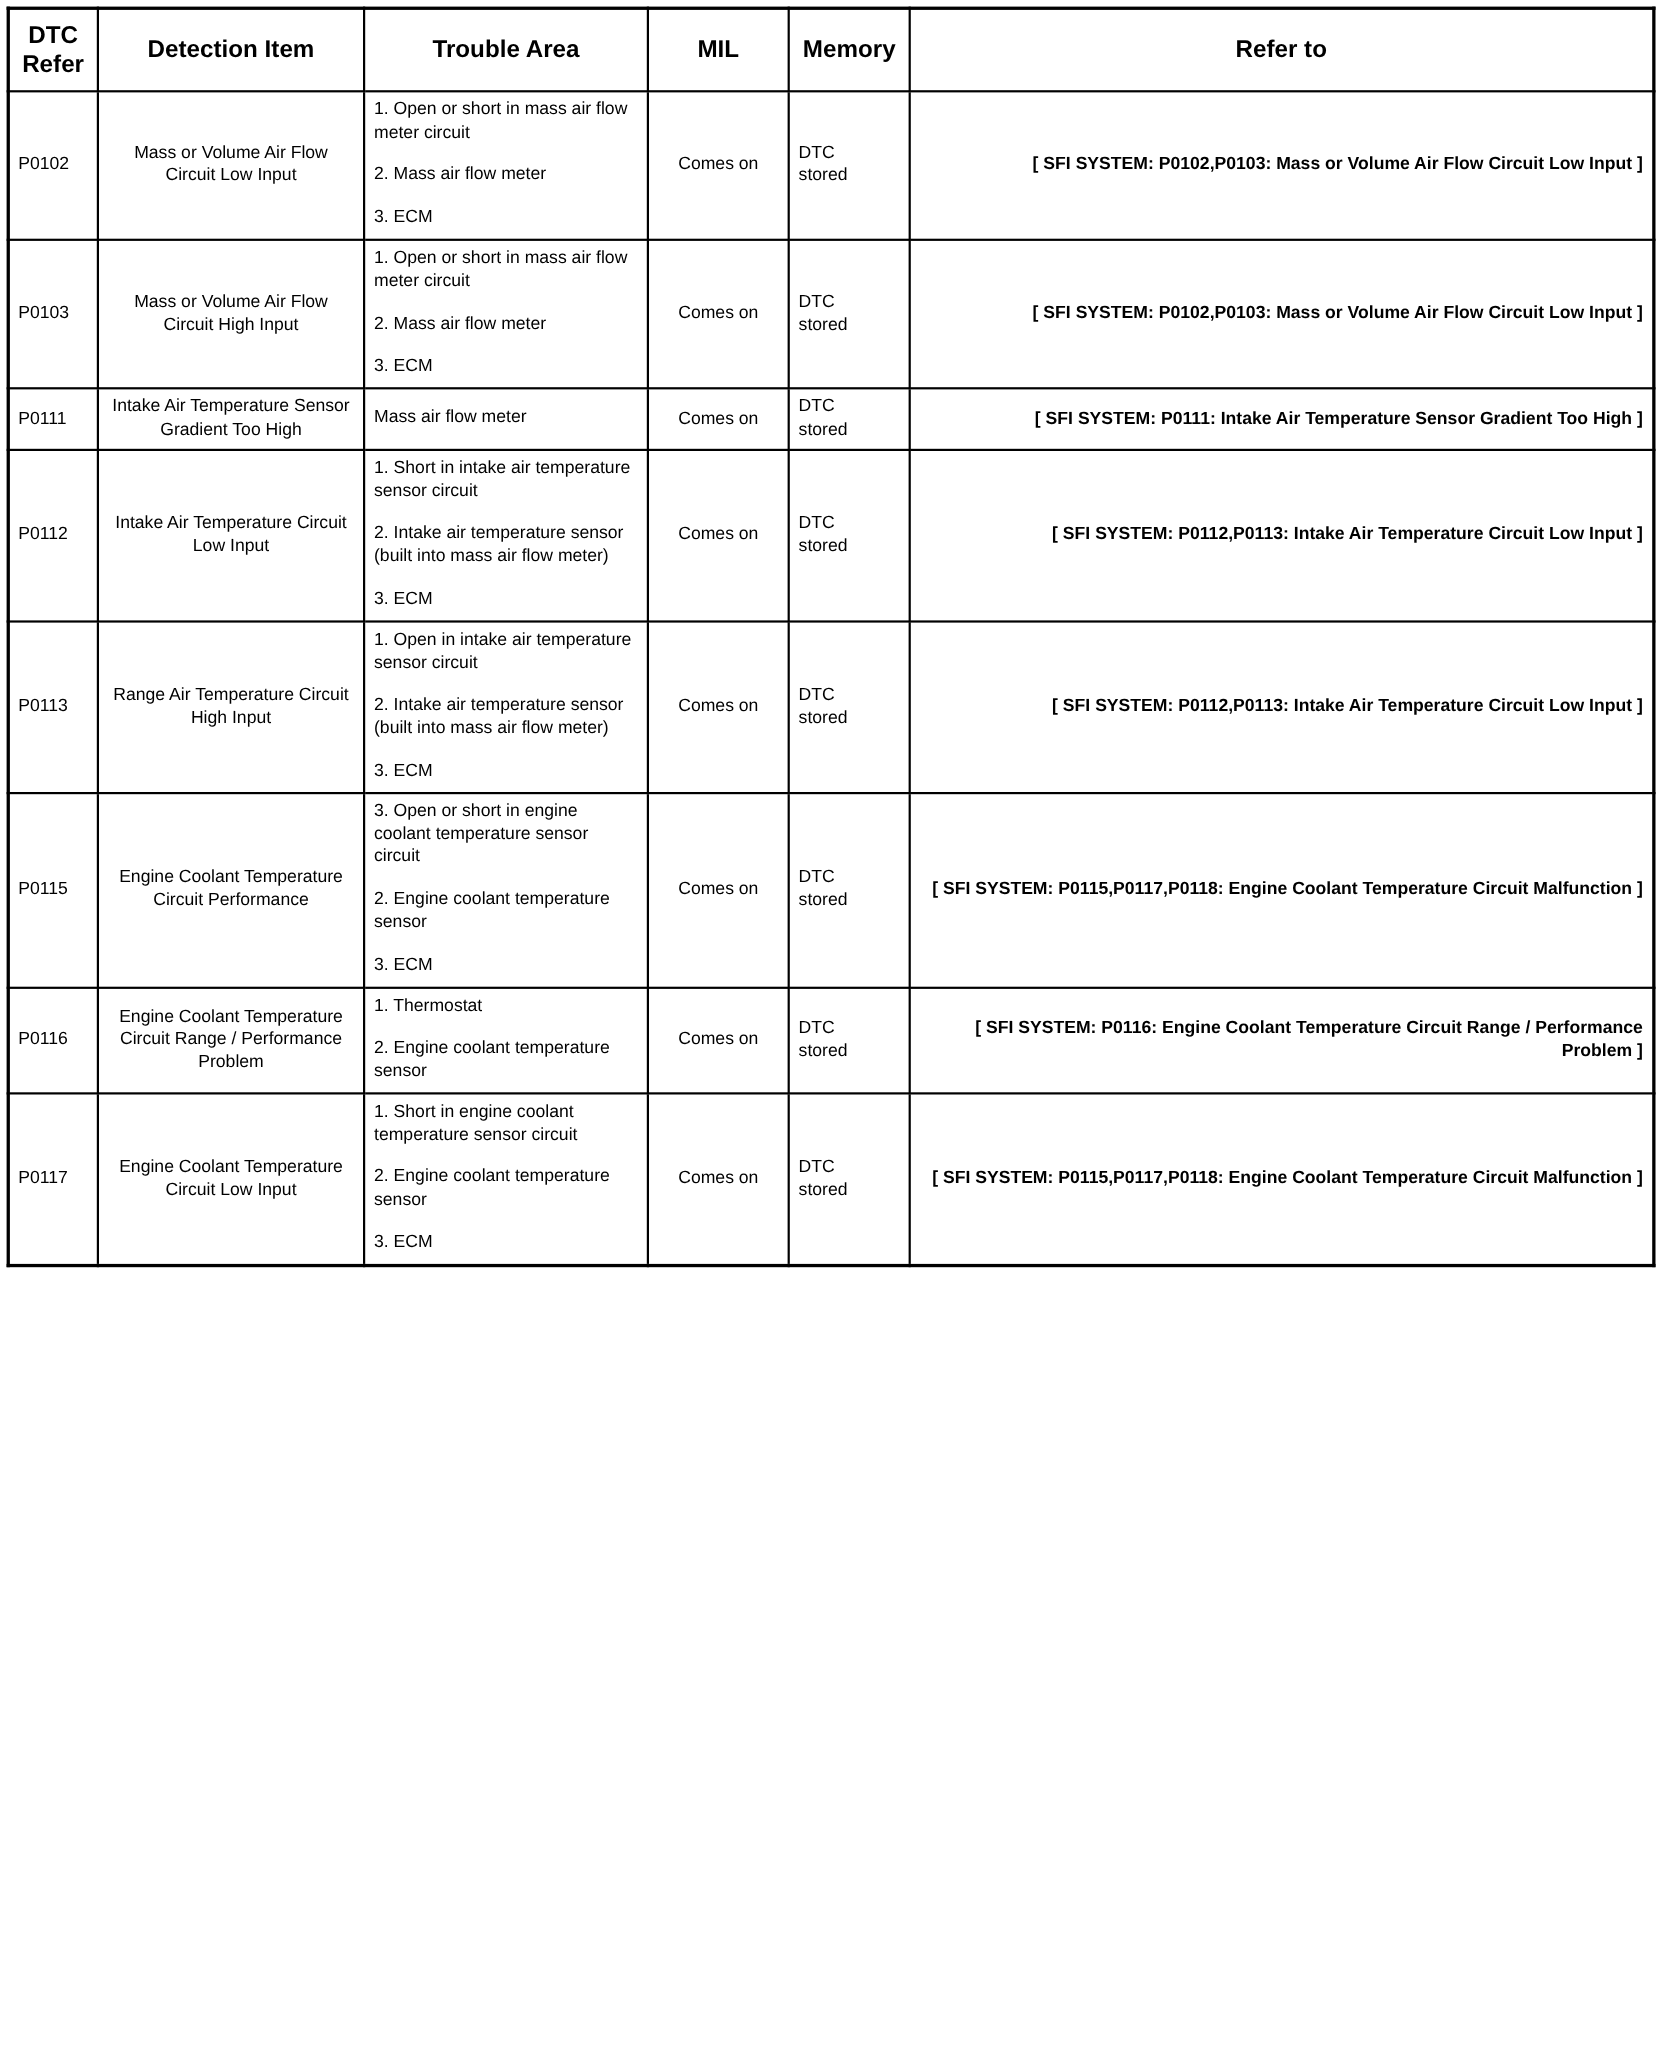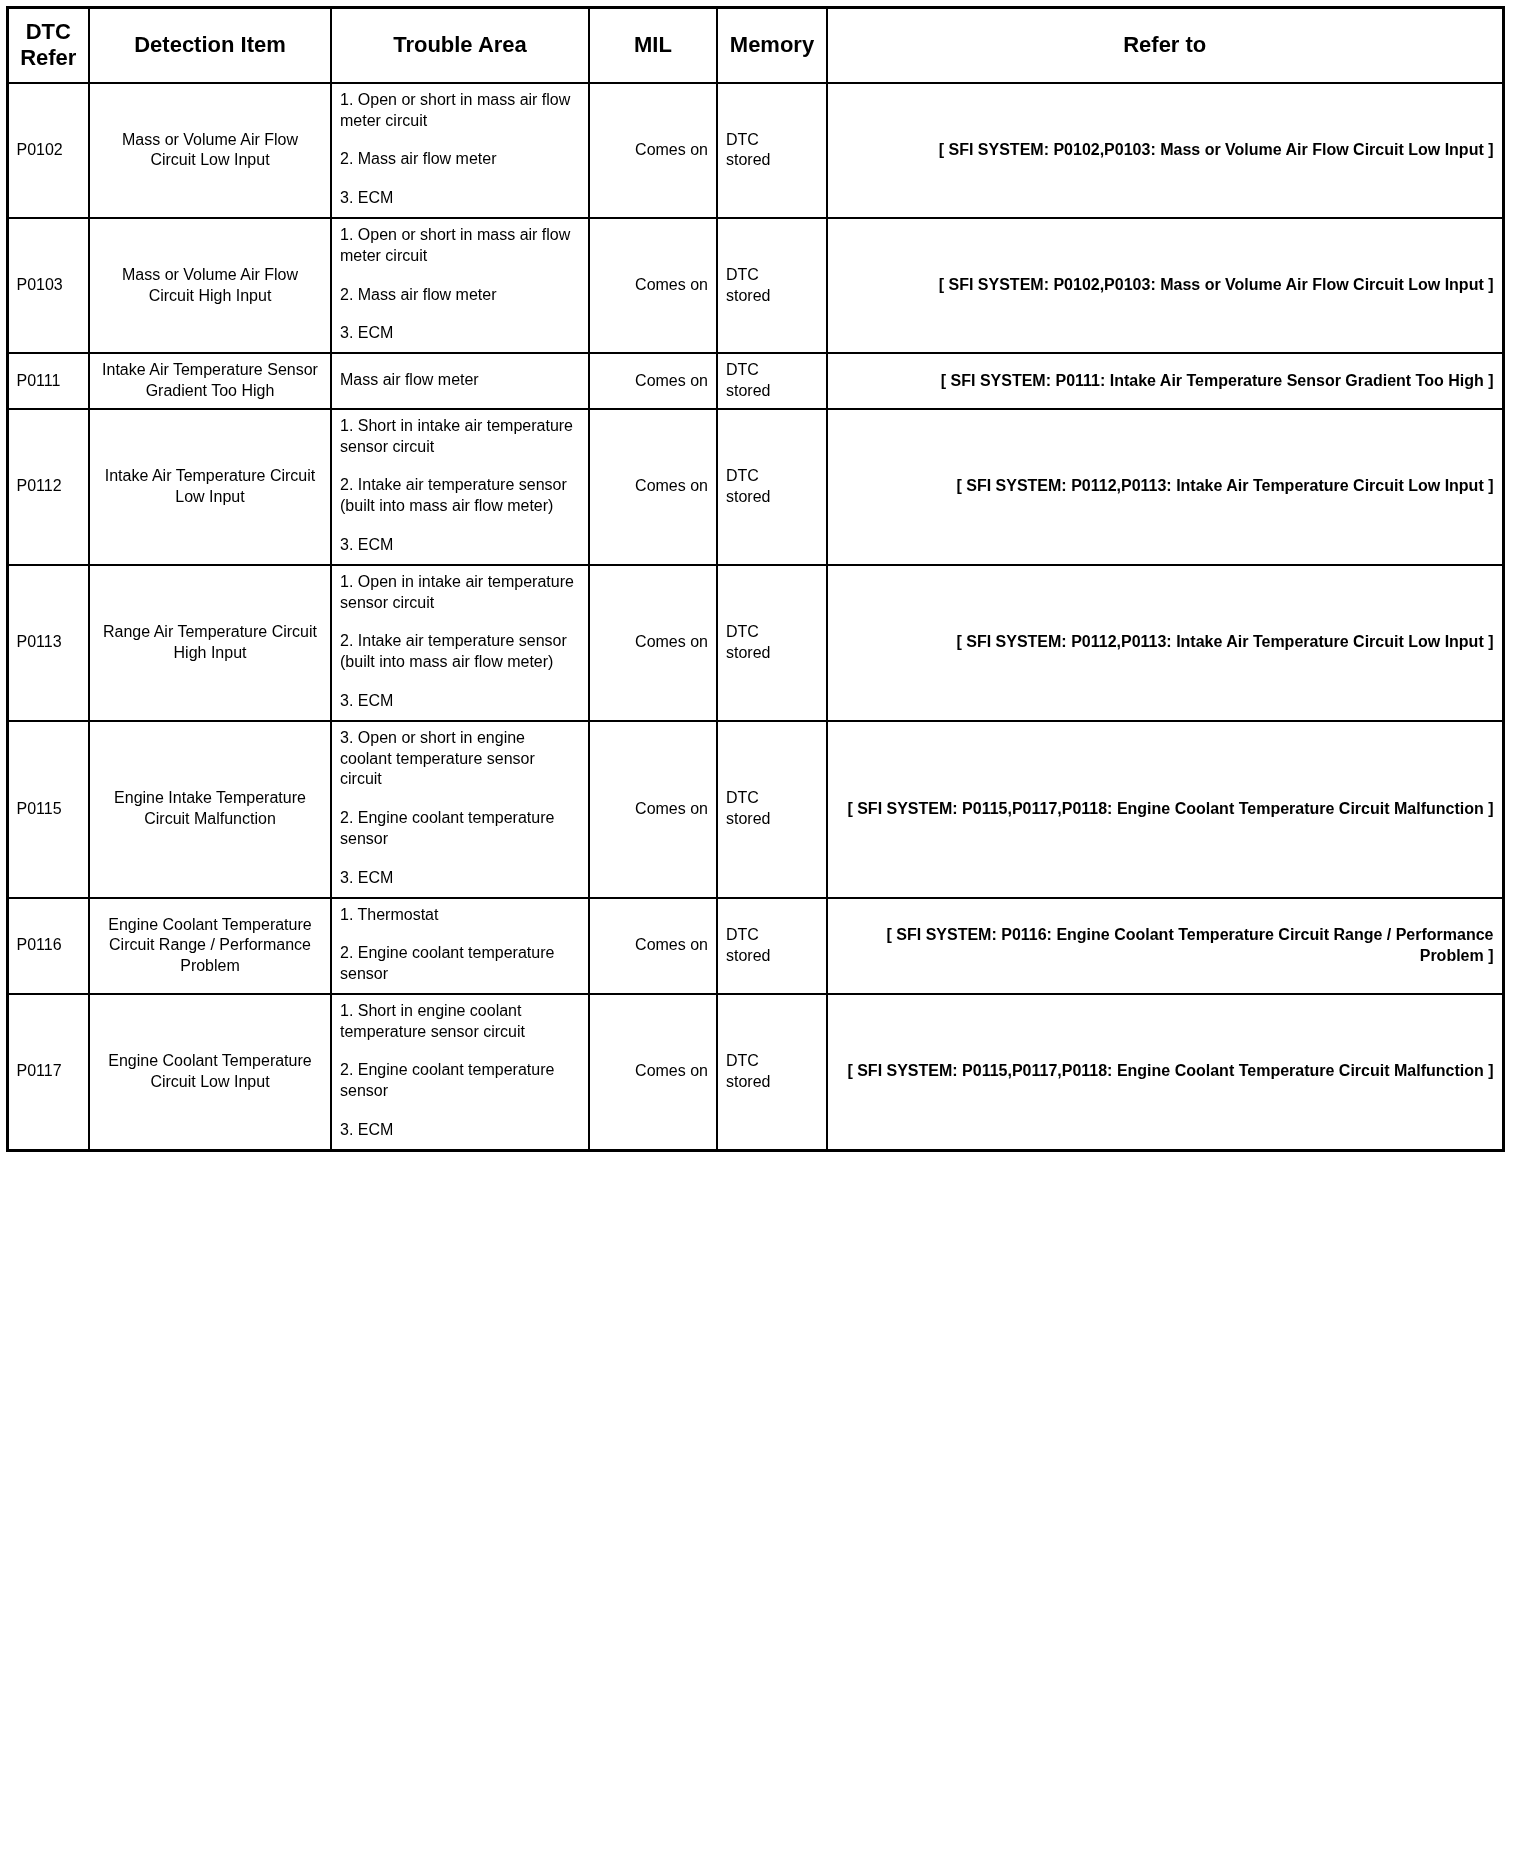--- a/index.html
+++ b/index.html
@@ -61,21 +61,21 @@
     padding-top: 12px;
     padding-bottom: 12px;
   }
   td.area .ln {
     margin: 0 0 2px 0;
   }
   td.area .gap {
     margin-top: 18px;
   }
   td.mil {
-    text-align: right;
+    text-align: center;
     padding-left: 12px;
     white-space: nowrap;
   }
   td.mem {
     text-align: left;
     padding-left: 10px;
   }
   td.mem .l1 { display:block; }
   td.mem .l2 { display:block; }
   td.refer {
@@ -181,21 +181,21 @@
           </td>
           <td class="mil">Comes on</td>
           <td class="mem">
             <span class="l1">DTC</span>
             <span class="l2">stored</span>
           </td>
           <td class="refer">[ SFI SYSTEM: P0112,P0113: Intake Air Temperature Circuit Low Input ]</td>
         </tr>
         <tr>
           <td class="code">P0115</td>
-          <td class="item">Engine Intake Temperature Circuit Malfunction</td>
+          <td class="item">Engine Coolant Temperature Circuit Performance</td>
           <td class="area">
             <div class="ln">3. Open or short in engine coolant temperature sensor circuit</div>
             <div class="ln gap">2. Engine coolant temperature sensor</div>
             <div class="ln gap">3. ECM</div>
           </td>
           <td class="mil">Comes on</td>
           <td class="mem">
             <span class="l1">DTC</span>
             <span class="l2">stored</span>
           </td>

